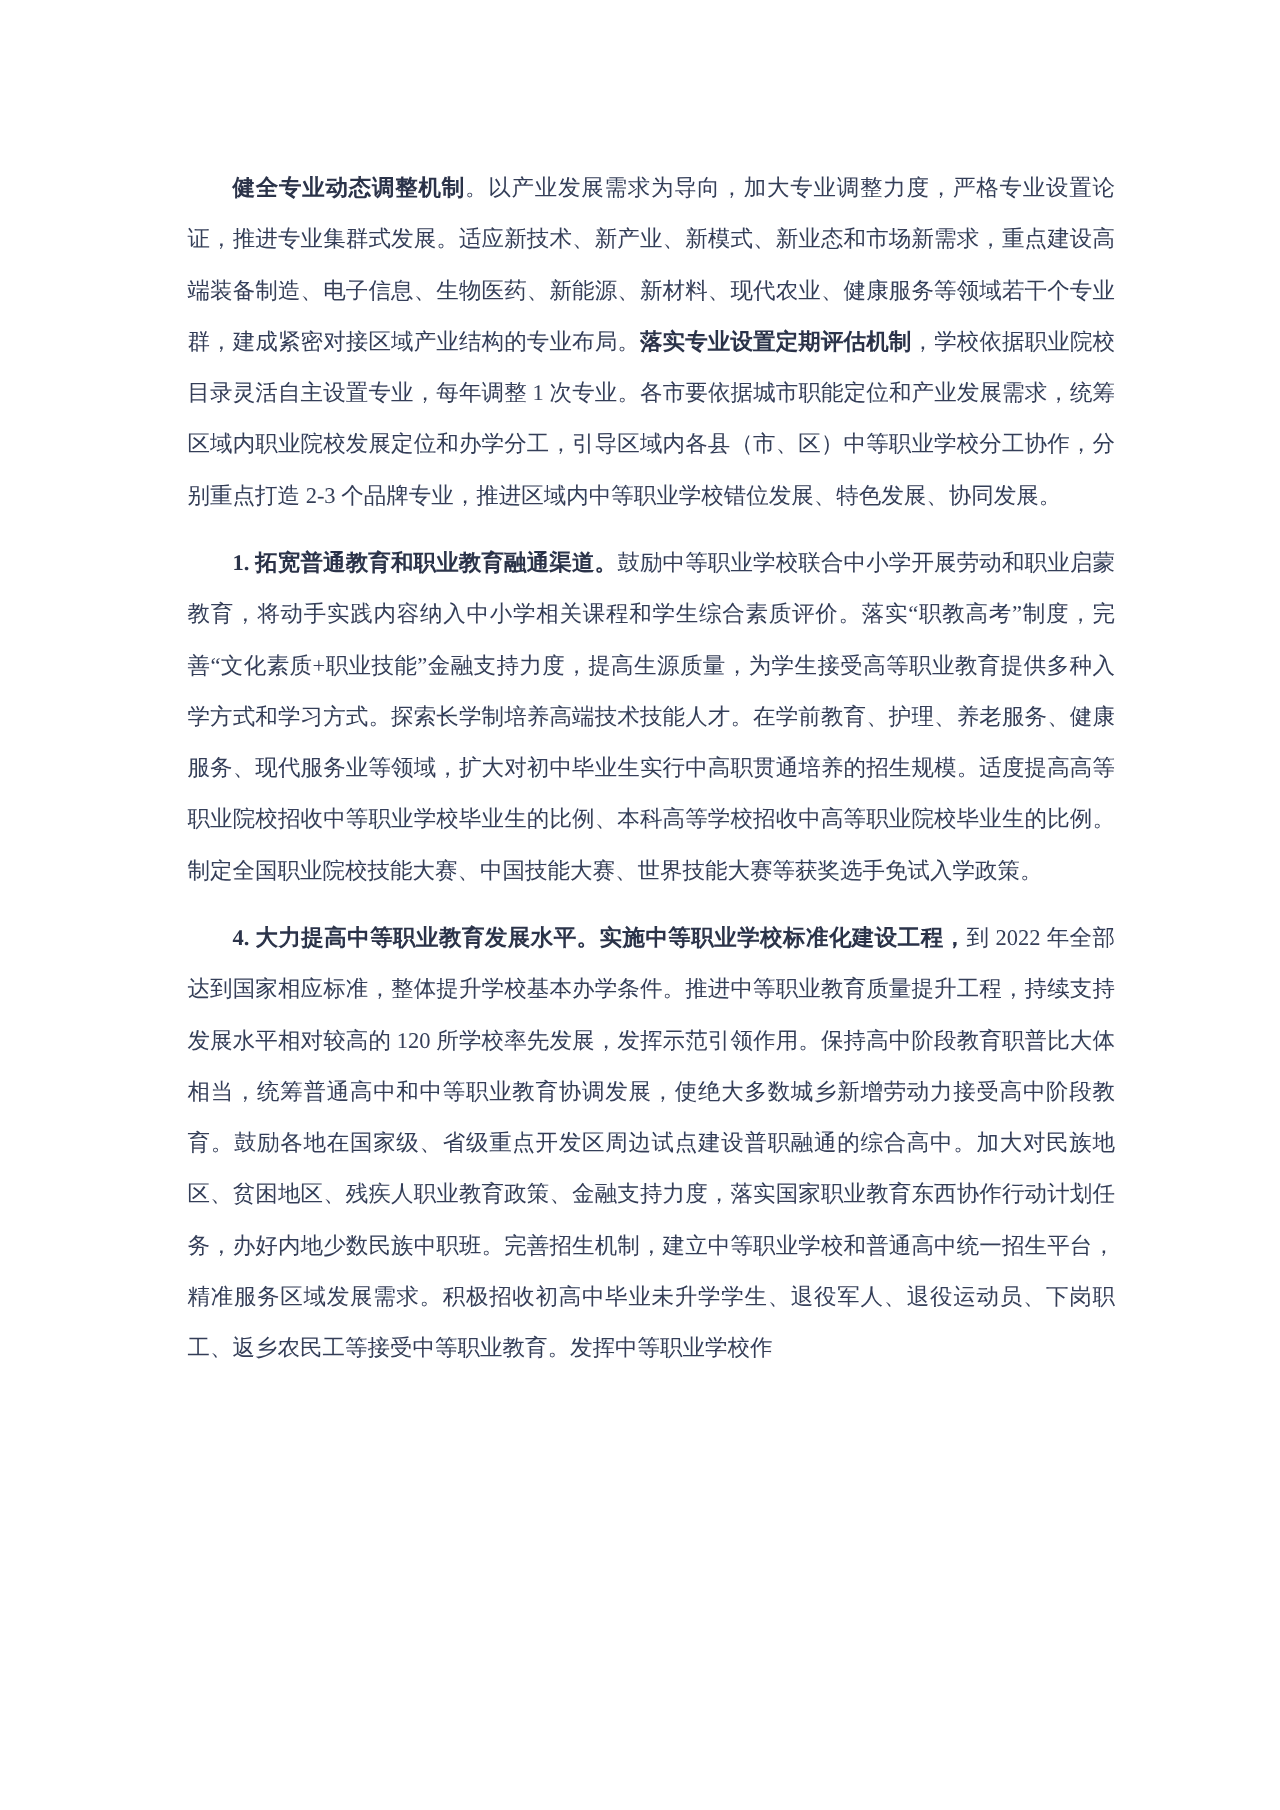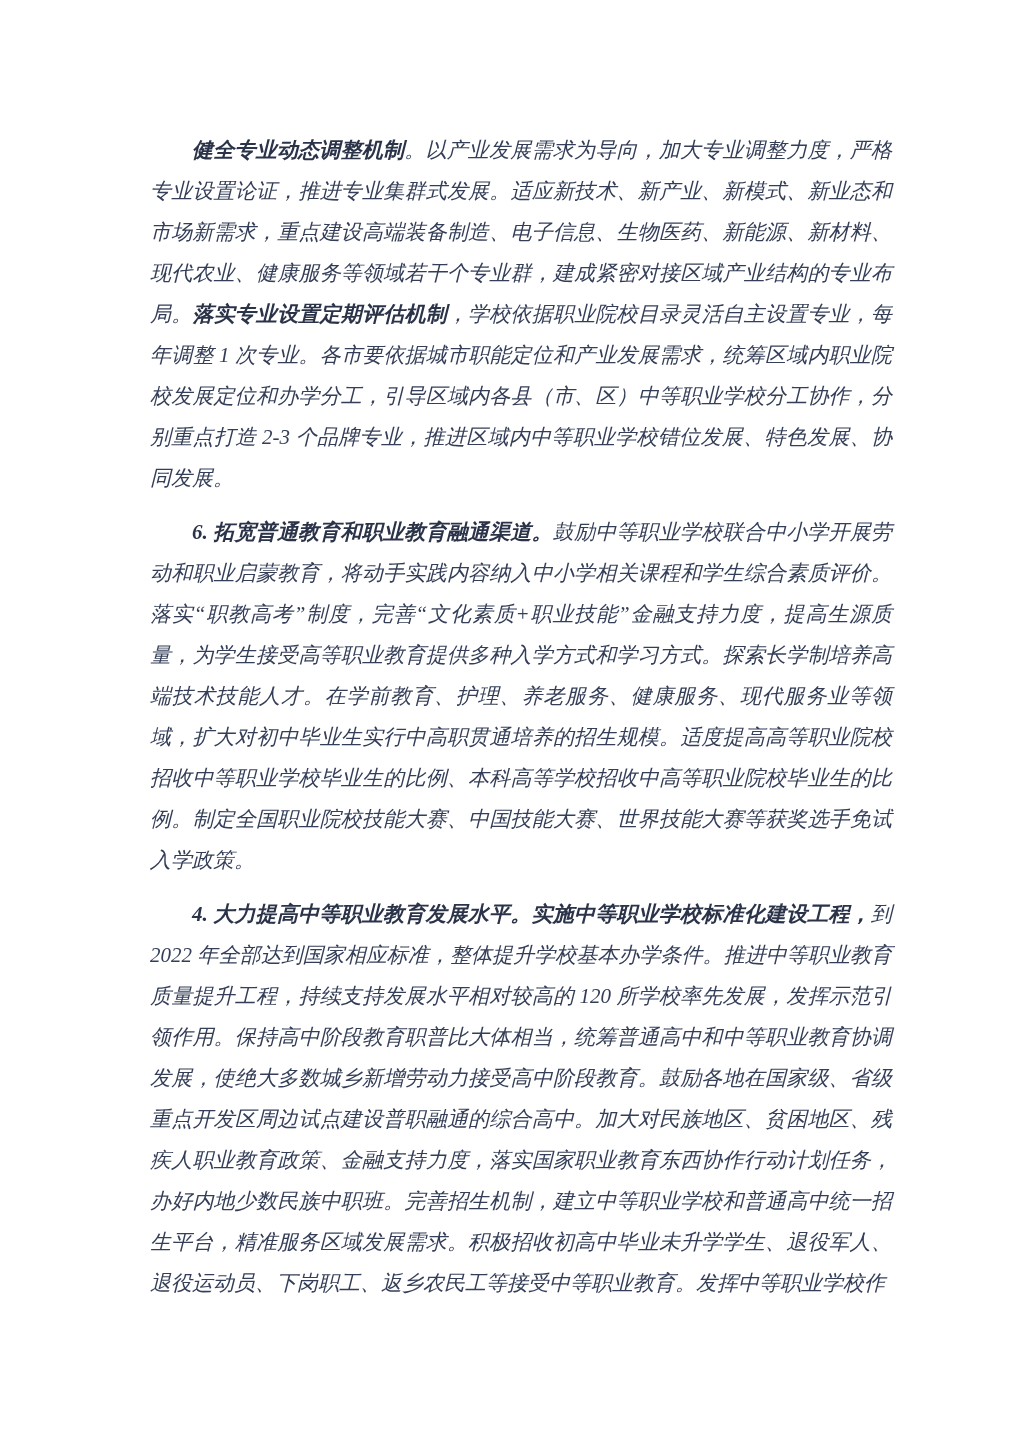--- a/index.html
+++ b/index.html
@@ -16,44 +16,43 @@
   }
   .doc-page {
     position: absolute;
     top: 130px;
     left: 150px;
     width: 742px;
   }
   .para {
     margin: 0;
     padding: 0;
-    font-size: 21px;
+    font-size: 18px;
     line-height: 41px;
     color: #343e58;
     text-align: justify;
     text-justify: inter-ideograph;
     text-indent: 2em;
     word-break: break-all;
-    font-style: italic;
   }
   .para + .para {
     margin-top: 13px;
   }
   .seg-bold {
     font-weight: 700;
     color: #2b3349;
   }
   .seg-regular {
     font-weight: 400;
   }
 </style>
 </head>
 <body>
 
 <div class="doc-page">
 
   <p class="para"><strong class="seg-bold">健全专业动态调整机制</strong><span class="seg-regular">。以产业发展需求为导向，加大专业调整力度，严格专业设置论证，推进专业集群式发展。适应新技术、新产业、新模式、新业态和市场新需求，重点建设高端装备制造、电子信息、生物医药、新能源、新材料、现代农业、健康服务等领域若干个专业群，建成紧密对接区域产业结构的专业布局。</span><strong class="seg-bold">落实专业设置定期评估机制</strong><span class="seg-regular">，学校依据职业院校目录灵活自主设置专业，每年调整 1 次专业。各市要依据城市职能定位和产业发展需求，统筹区域内职业院校发展定位和办学分工，引导区域内各县（市、区）中等职业学校分工协作，分别重点打造 2-3 个品牌专业，推进区域内中等职业学校错位发展、特色发展、协同发展。</span></p>
 
-  <p class="para"><strong class="seg-bold">6. 拓宽普通教育和职业教育融通渠道。</strong><span class="seg-regular">鼓励中等职业学校联合中小学开展劳动和职业启蒙教育，将动手实践内容纳入中小学相关课程和学生综合素质评价。落实“职教高考”制度，完善“文化素质+职业技能”金融支持力度，提高生源质量，为学生接受高等职业教育提供多种入学方式和学习方式。探索长学制培养高端技术技能人才。在学前教育、护理、养老服务、健康服务、现代服务业等领域，扩大对初中毕业生实行中高职贯通培养的招生规模。适度提高高等职业院校招收中等职业学校毕业生的比例、本科高等学校招收中高等职业院校毕业生的比例。制定全国职业院校技能大赛、中国技能大赛、世界技能大赛等获奖选手免试入学政策。</span></p>
+  <p class="para"><strong class="seg-bold">1. 拓宽普通教育和职业教育融通渠道。</strong><span class="seg-regular">鼓励中等职业学校联合中小学开展劳动和职业启蒙教育，将动手实践内容纳入中小学相关课程和学生综合素质评价。落实“职教高考”制度，完善“文化素质+职业技能”金融支持力度，提高生源质量，为学生接受高等职业教育提供多种入学方式和学习方式。探索长学制培养高端技术技能人才。在学前教育、护理、养老服务、健康服务、现代服务业等领域，扩大对初中毕业生实行中高职贯通培养的招生规模。适度提高高等职业院校招收中等职业学校毕业生的比例、本科高等学校招收中高等职业院校毕业生的比例。制定全国职业院校技能大赛、中国技能大赛、世界技能大赛等获奖选手免试入学政策。</span></p>
 
   <p class="para"><strong class="seg-bold">4. 大力提高中等职业教育发展水平。实施中等职业学校标准化建设工程，</strong><span class="seg-regular">到 2022 年全部达到国家相应标准，整体提升学校基本办学条件。推进中等职业教育质量提升工程，持续支持发展水平相对较高的 120 所学校率先发展，发挥示范引领作用。保持高中阶段教育职普比大体相当，统筹普通高中和中等职业教育协调发展，使绝大多数城乡新增劳动力接受高中阶段教育。鼓励各地在国家级、省级重点开发区周边试点建设普职融通的综合高中。加大对民族地区、贫困地区、残疾人职业教育政策、金融支持力度，落实国家职业教育东西协作行动计划任务，办好内地少数民族中职班。完善招生机制，建立中等职业学校和普通高中统一招生平台，精准服务区域发展需求。积极招收初高中毕业未升学学生、退役军人、退役运动员、下岗职工、返乡农民工等接受中等职业教育。发挥中等职业学校作</span></p>
 
 </div>
 
 </body></html>

